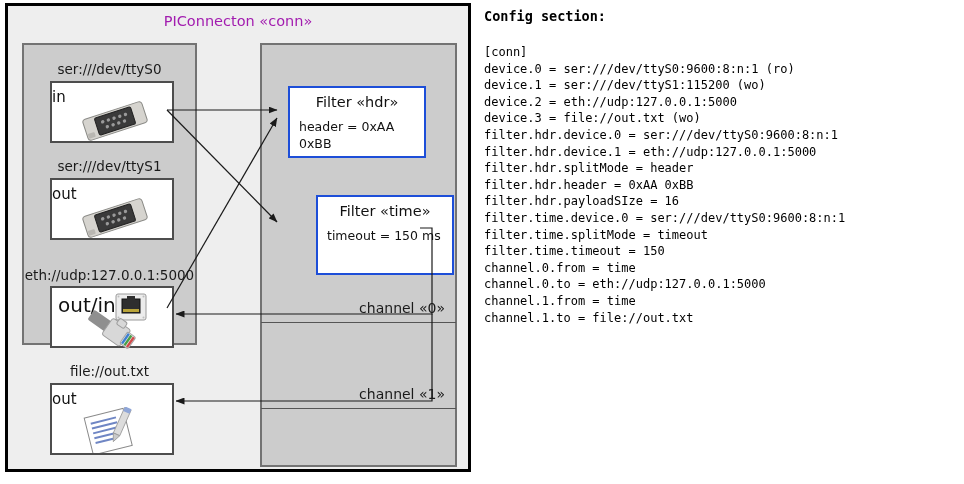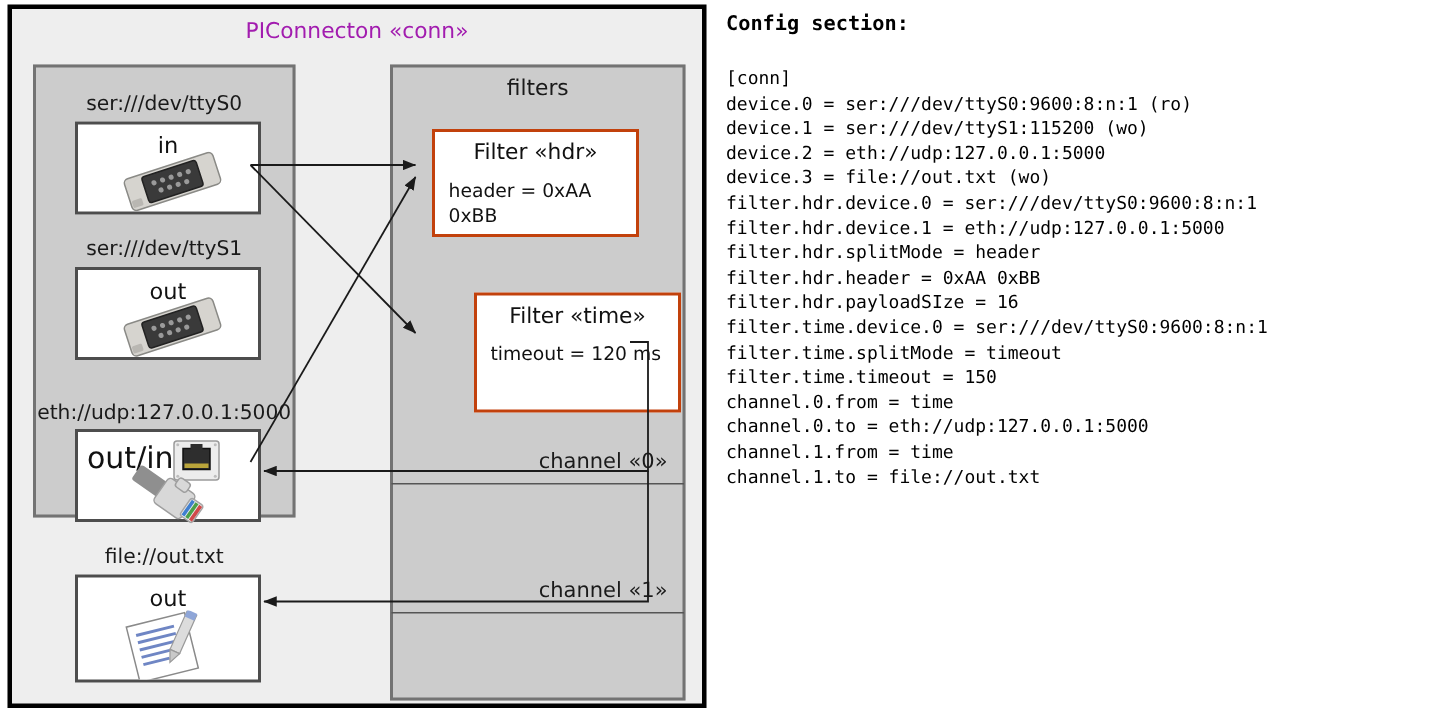--- a/index.html
+++ b/index.html
@@ -79,39 +79,38 @@
     position: absolute;
     box-sizing: border-box;
     background: #ffffff;
     border: 2px solid #4d4d4d;
   }
   .device-port {
     position: absolute;
     top: 5px;
     left: 0;
     width: 100%;
-    text-align: center;
     font-size: 15px;
     color: #111111;
   }
   .device-port.left {
     text-align: left;
     padding-left: 6px;
     font-size: 20px;
   }
 
   
   .icon-wrap { position: absolute; }
 
   
   .filter-box {
     position: absolute;
     box-sizing: border-box;
     background: #ffffff;
-    border: 2px solid #c2410c;
+    border: 2px solid #1d4ed8;
   }
   .filter-title {
     position: absolute;
     left: 0;
     top: 6px;
     width: 100%;
     text-align: center;
     font-size: 14.5px;
     color: #111111;
   }
@@ -279,33 +278,32 @@
               <polygon points="36,30 43,30 39.5,38" fill="#c9c9c9" stroke="#9a9a9a" stroke-width="0.8"></polygon>
               <rect x="36" y="1" width="7" height="5" fill="#8fa6d8"></rect>
             </g>
           </g>
         </svg>
       </span>
     </div>
   </div>
 
   <div id="filters-group" class="group-box">
-    <div class="group-title">filters</div>
 
     <div class="filter-box" style="left:26px;top:41px;width:138px;height:72px;">
       <div class="filter-title">Filter «hdr»</div>
       <div class="filter-props">
         <div>header = 0xAA 0xBB</div>
       </div>
     </div>
 
     <div class="filter-box" style="left:26px;top:150px;width:138px;height:80px;margin-left:28px;">
       <div class="filter-title">Filter «time»</div>
       <div class="filter-props">
-        <div>timeout = 120 ms</div>
+        <div>timeout = 150 ms</div>
       </div>
     </div>
 
     <div class="channel-box" style="left:-1px;top:-1px;width:195px;height:279px;border-top:none;border-left:none;border-right:none;"></div>
     <div class="channel-label" style="top:255px;">channel «0»</div>
 
     <div class="channel-box" style="left:-1px;top:278px;width:195px;height:86px;border-top:none;border-left:none;border-right:none;"></div>
     <div class="channel-label" style="top:341px;">channel «1»</div>
   </div>
 </div>

